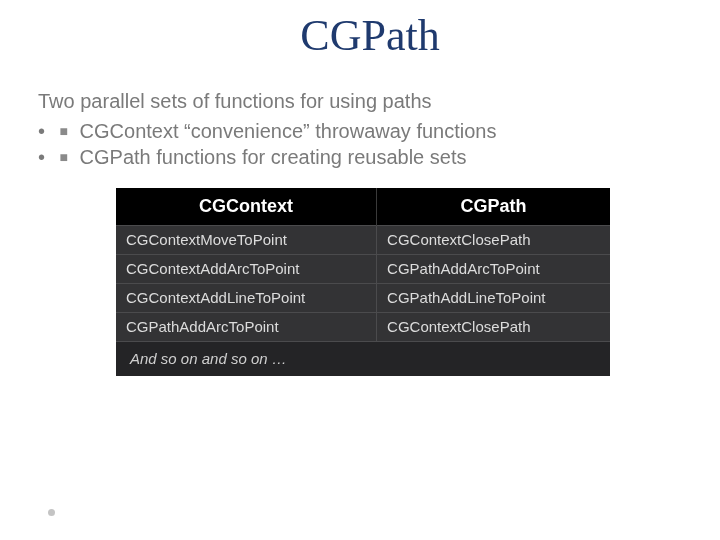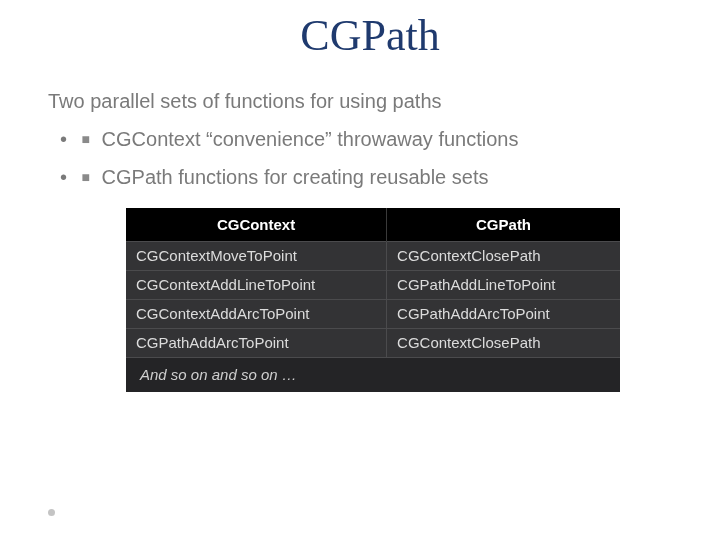--- a/index.html
+++ b/index.html
@@ -23,32 +23,32 @@
     text-align: center;
     font-family: Georgia, "Times New Roman", serif;
     font-size: 44px;
     color: #1f3a6e;
     margin-top: 10px;
     margin-bottom: 28px;
     font-weight: normal;
     margin-left: 20px;
   }
   .body {
-    padding: 0 48px;
+    padding: 0 38px;
   }
   .intro {
     font-size: 20px;
     color: #7a7a7a;
     margin: 0 0 4px 0;
     line-height: 1.25;
   }
   .bullet {
     font-size: 20px;
     color: #7a7a7a;
-    margin: 12px;
+    margin: 0;
     line-height: 1.3;
   }
   .bullet .dot {
     display: inline-block;
     width: 16px;
   }
   .bullet .sq {
     color: #8a8a8a;
     font-size: 14px;
     margin-right: 6px;
@@ -64,21 +64,21 @@
     width: 100%;
     border-collapse: collapse;
     background: #2b2b2b;
     color: #e8e8e8;
     font-size: 13px;
   }
   thead th {
     background: #000000;
     color: #ffffff;
     font-weight: bold;
-    font-size: 15px;
+    font-size: 18px;
     text-align: center;
     padding: 8px 4px;
     border-right: 1px solid #3a3a3a;
   }
   thead th:last-child { border-right: none; }
   tbody td {
     background: #333335;
     color: #dcdcdc;
     padding: 5px 10px;
     border-top: 1px solid #4b4b4d;
@@ -131,26 +131,26 @@
             <th>CGContext</th>
             <th>CGPath</th>
           </tr>
         </thead>
         <tbody>
           <tr>
             <td>CGContextMoveToPoint</td>
             <td>CGContextClosePath</td>
           </tr>
           <tr>
+            <td>CGContextAddArcToPoint</td>
+            <td>CGPathAddArcToPoint</td>
+          </tr>
+          <tr>
             <td>CGContextAddLineToPoint</td>
             <td>CGPathAddLineToPoint</td>
-          </tr>
-          <tr>
-            <td>CGContextAddArcToPoint</td>
-            <td>CGPathAddArcToPoint</td>
           </tr>
           <tr>
             <td>CGPathAddArcToPoint</td>
             <td>CGContextClosePath</td>
           </tr>
           <tr class="footer">
             <td colspan="2">And so on and so on …</td>
           </tr>
         </tbody>
       </table>

